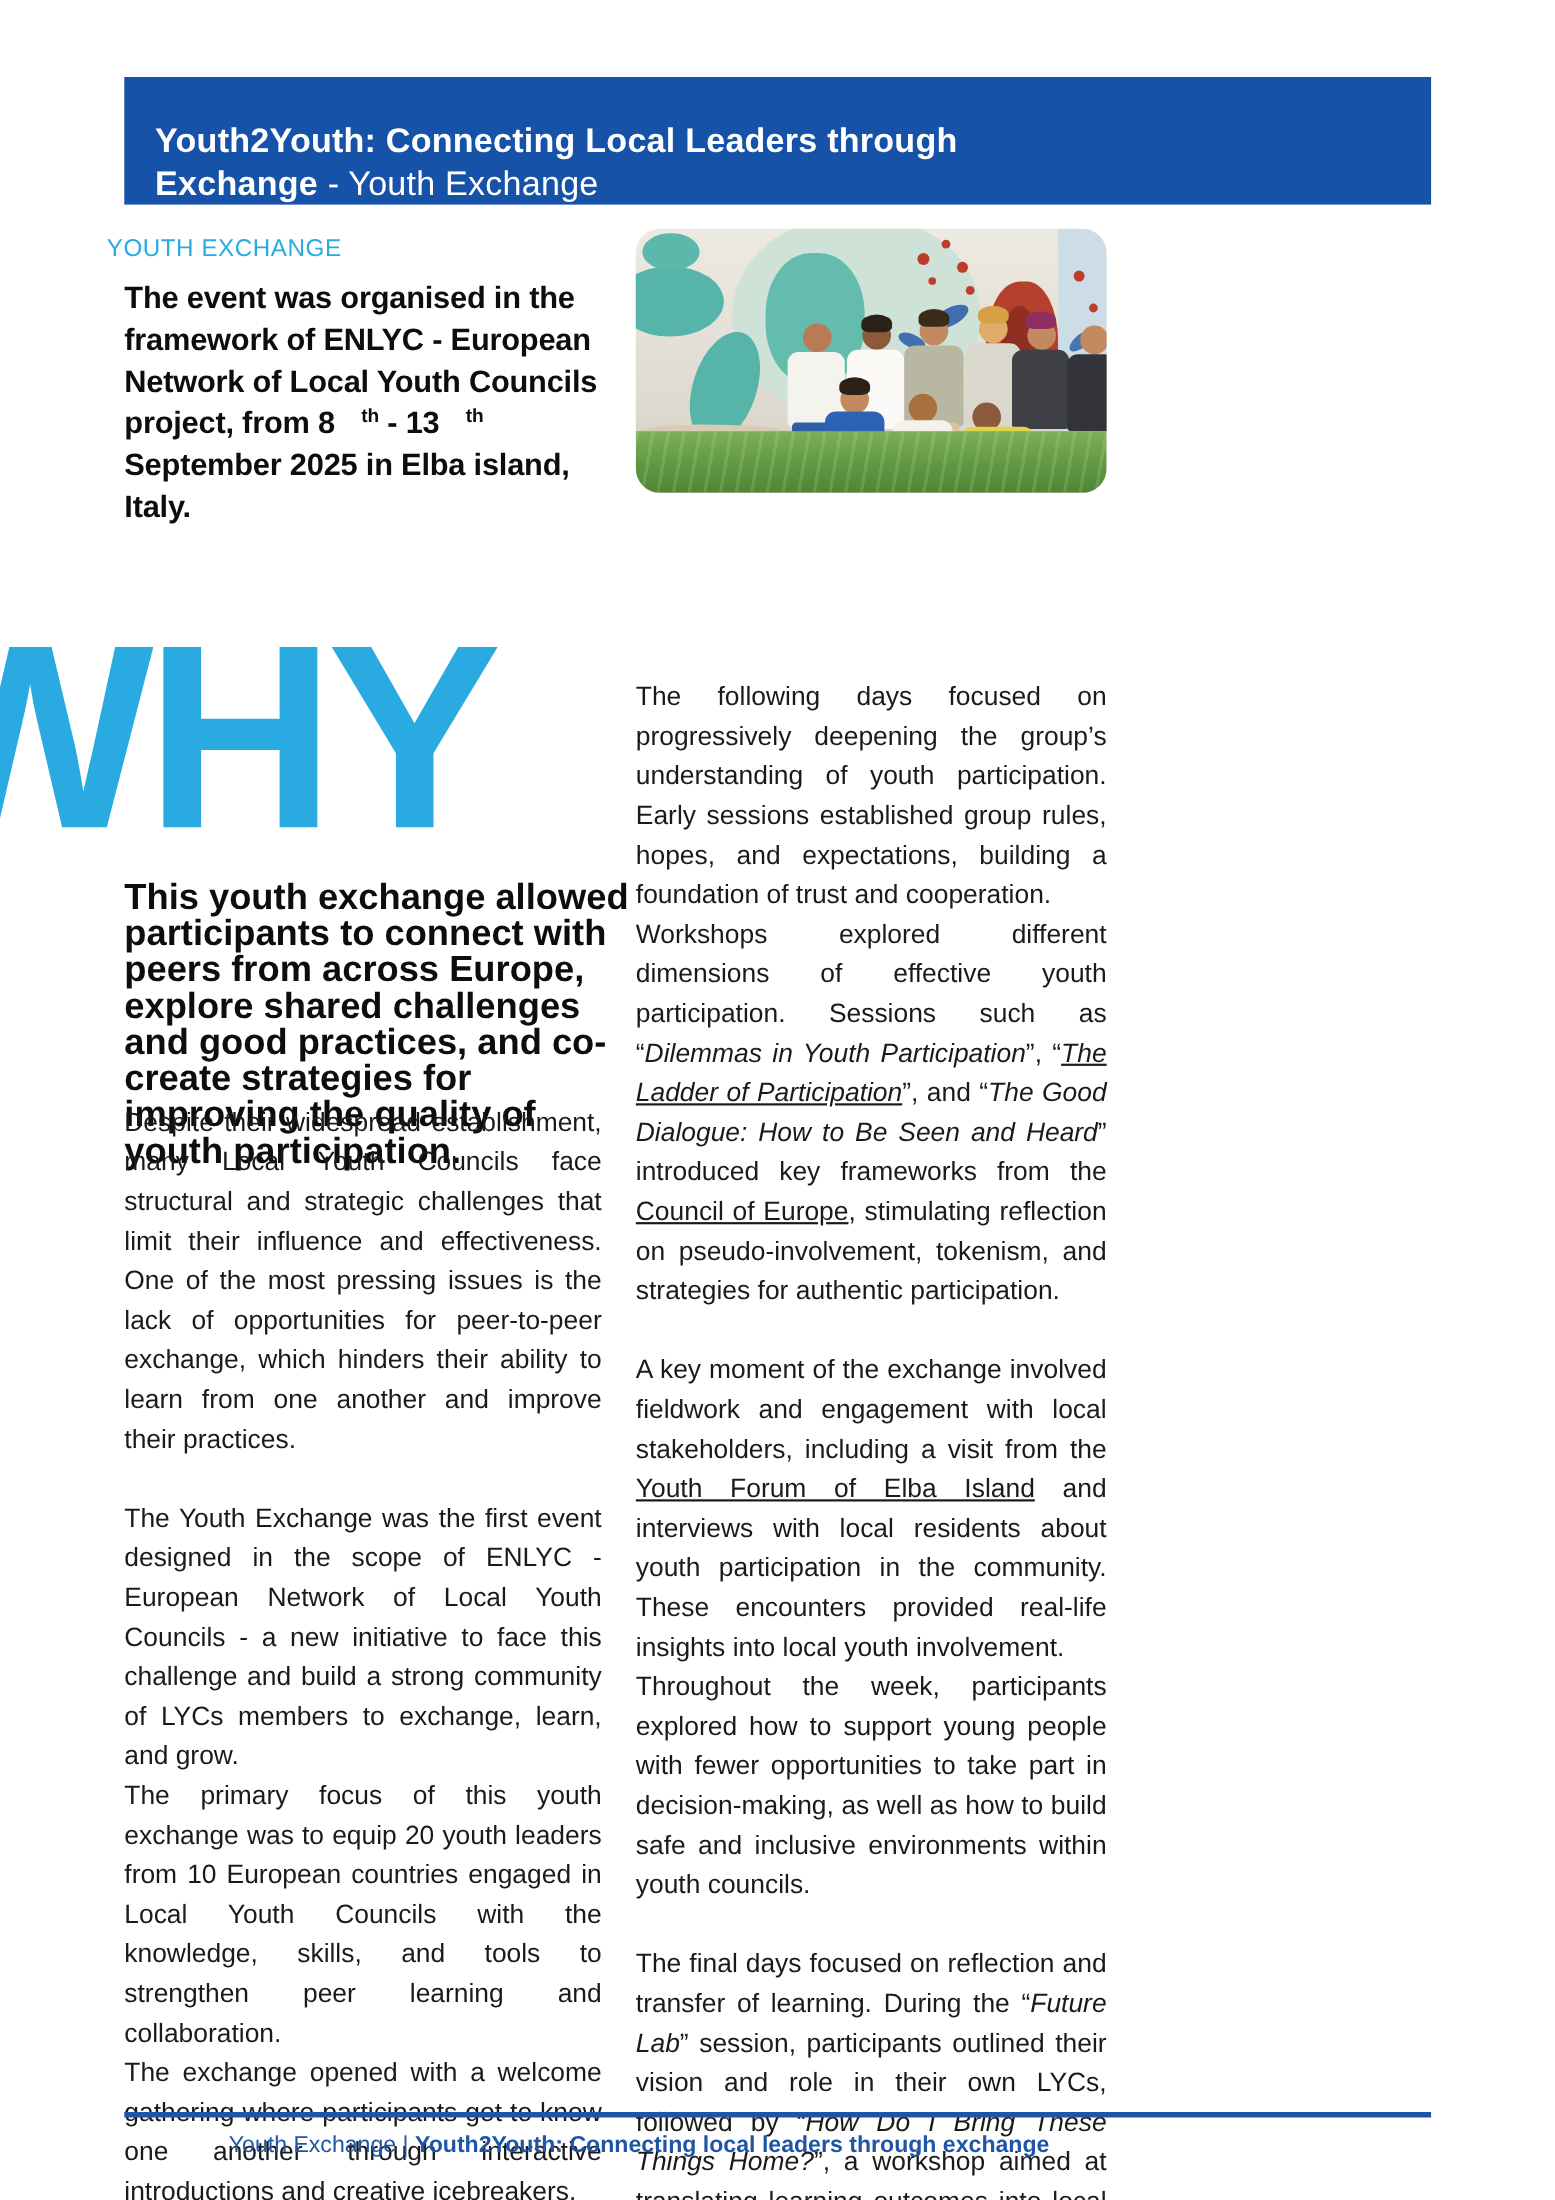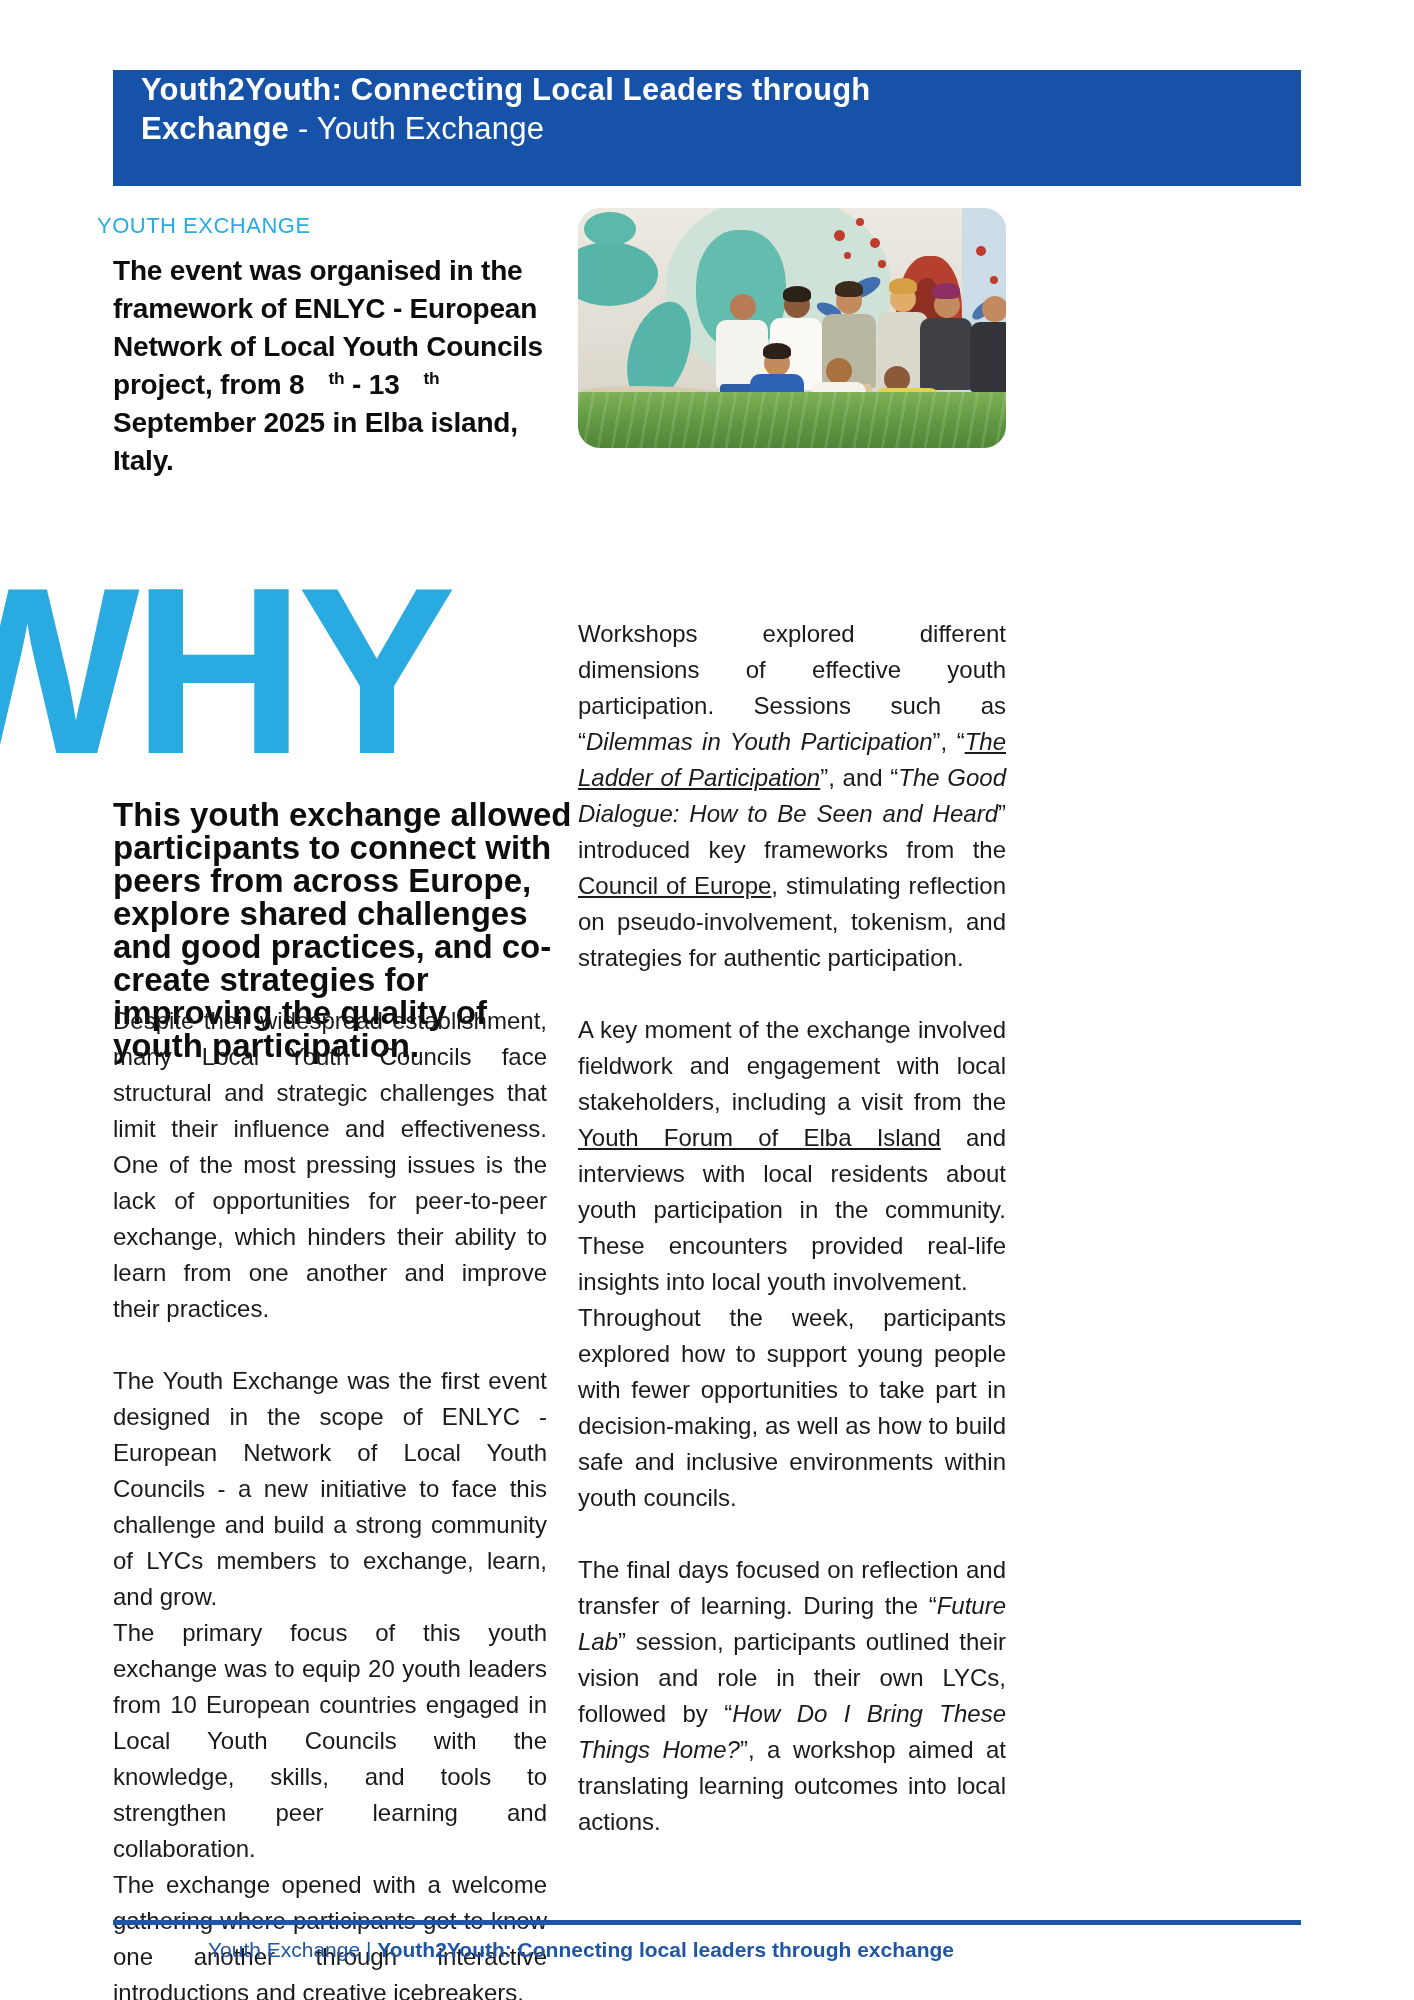--- a/index.html
+++ b/index.html
@@ -14,21 +14,21 @@
     width:1414px;height:2000px;position:relative;background:#ffffff;
     font-family:"Liberation Sans",sans-serif;color:var(--text_black);
     overflow:hidden;
   }
   .abs{position:absolute;}
 
   
   .banner{
     left:113px;top:70px;width:1188px;height:116px;
     background:var(--header_blue);color:#fff;
-    display:flex;align-items:flex-start;
+    display:flex;align-items:flex-end;
   }
   .banner-text{
     padding-left:28px;width:840px;
     font-size:31px;line-height:39px;font-weight:400;letter-spacing:0.2px;
   }
   .seg-bold{font-weight:700;}
   .seg-italic{font-style:italic;}
   .seg-underline{text-decoration:underline;}
   .seg-italic_underline{font-style:italic;text-decoration:underline;}
   sup.seg-sup{font-size:62%;line-height:0;margin-left:24px;}
@@ -170,20 +170,21 @@
 <div class="abs lead">This youth exchange allowed participants to connect with peers from across Europe, explore shared challenges and good practices, and co-create strategies for improving the quality of youth participation.</div>
 
 <div class="abs col left-col">
   <p>Despite their widespread establishment, many Local Youth Councils face structural and strategic challenges that limit their influence and effectiveness. One of the most pressing issues is the lack of opportunities for peer-to-peer exchange, which hinders their ability to learn from one another and improve their practices.</p>
   <p class="gap">The Youth Exchange was the first event designed in the scope of ENLYC - European Network of Local Youth Councils - a new initiative to face this challenge and build a strong community of LYCs members to exchange, learn, and grow.</p>
   <p>The primary focus of this youth exchange was to equip 20 youth leaders from 10 European countries engaged in Local Youth Councils with the knowledge, skills, and tools to strengthen peer learning and collaboration.</p>
   <p>The exchange opened with a welcome gathering where participants got to know one another through interactive introductions and creative icebreakers.</p>
 </div>
 
 <div class="abs col right-col">
+  <p>The following days focused on progressively deepening the group’s understanding of youth participation. Early sessions established group rules, hopes, and expectations, building a foundation of trust and cooperation.</p>
   <p><span class="seg-normal">Workshops explored different dimensions of effective youth participation. Sessions such as “</span><span class="seg-italic">Dilemmas in Youth Participation</span><span class="seg-normal">”, “</span><span class="seg-italic_underline">The Ladder of Participation</span><span class="seg-normal">”, and “</span><span class="seg-italic">The Good Dialogue: How to Be Seen and Heard</span><span class="seg-normal">” introduced key frameworks from the </span><span class="seg-underline">Council of Europe</span><span class="seg-normal">, stimulating reflection on pseudo-involvement, tokenism, and strategies for authentic participation.</span></p>
   <p class="gap"><span class="seg-normal">A key moment of the exchange involved fieldwork and engagement with local stakeholders, including a visit from the </span><span class="seg-underline">Youth Forum of Elba Island</span><span class="seg-normal"> and interviews with local residents about youth participation in the community. These encounters provided real-life insights into local youth involvement.</span></p>
   <p>Throughout the week, participants explored how to support young people with fewer opportunities to take part in decision-making, as well as how to build safe and inclusive environments within youth councils.</p>
   <p class="gap"><span class="seg-normal">The final days focused on reflection and transfer of learning. During the “</span><span class="seg-italic">Future Lab</span><span class="seg-normal">” session, participants outlined their vision and role in their own LYCs, followed by “</span><span class="seg-italic">How Do I Bring These Things Home?</span><span class="seg-normal">”, a workshop aimed at translating learning outcomes into local actions.</span></p>
 </div>
 
 <div class="abs footer-rule"></div>
 <div class="abs footer-text"><span class="seg-normal">Youth Exchange | </span><span class="seg-bold">Youth2Youth: Connecting local leaders through exchange</span></div>
 
 </body></html>

